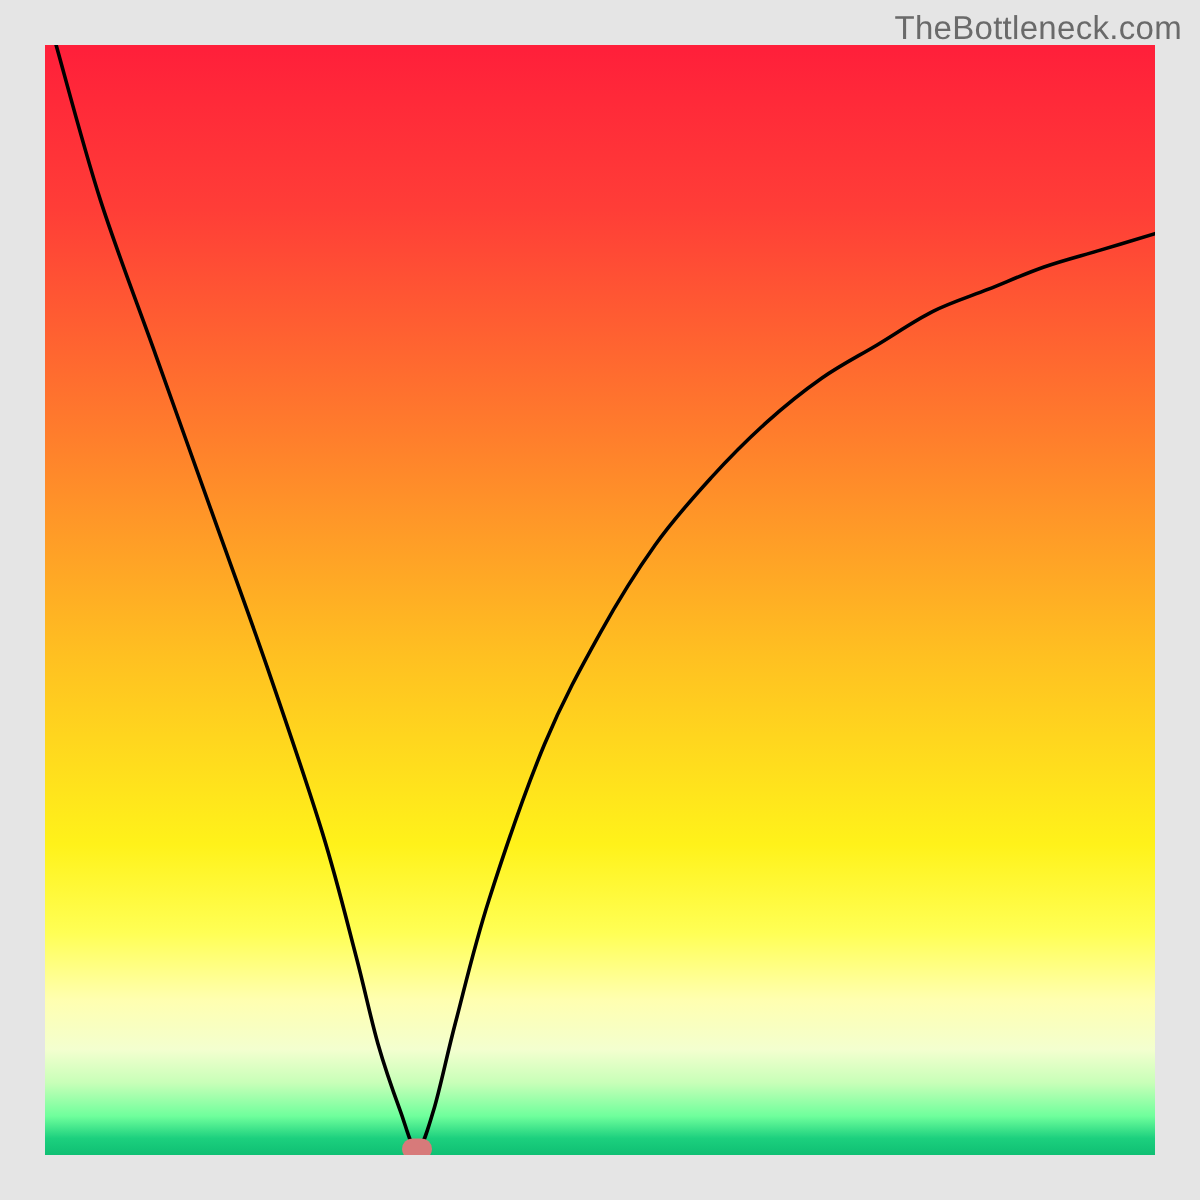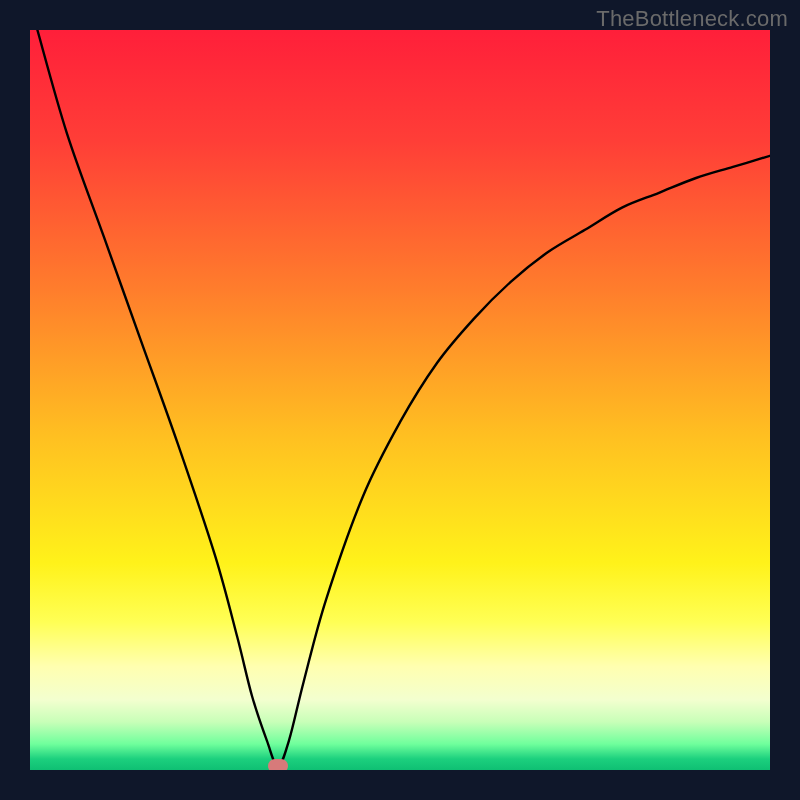--- a/index.html
+++ b/index.html
@@ -7,21 +7,21 @@
     padding: 0;
     width: 800px;
     height: 800px;
     background: #000;
     overflow: hidden;
     font-family: Arial, Helvetica, sans-serif;
   }
   .frame {
     position: absolute;
     inset: 0;
-    background: #0f172a;
+    background: #e5e5e5;
   }
   .plot-area {
     position: absolute;
     left: 30px;
     top: 30px;
     width: 740px;
     height: 740px;
     overflow: hidden;
   }
   .gradient-bg {

